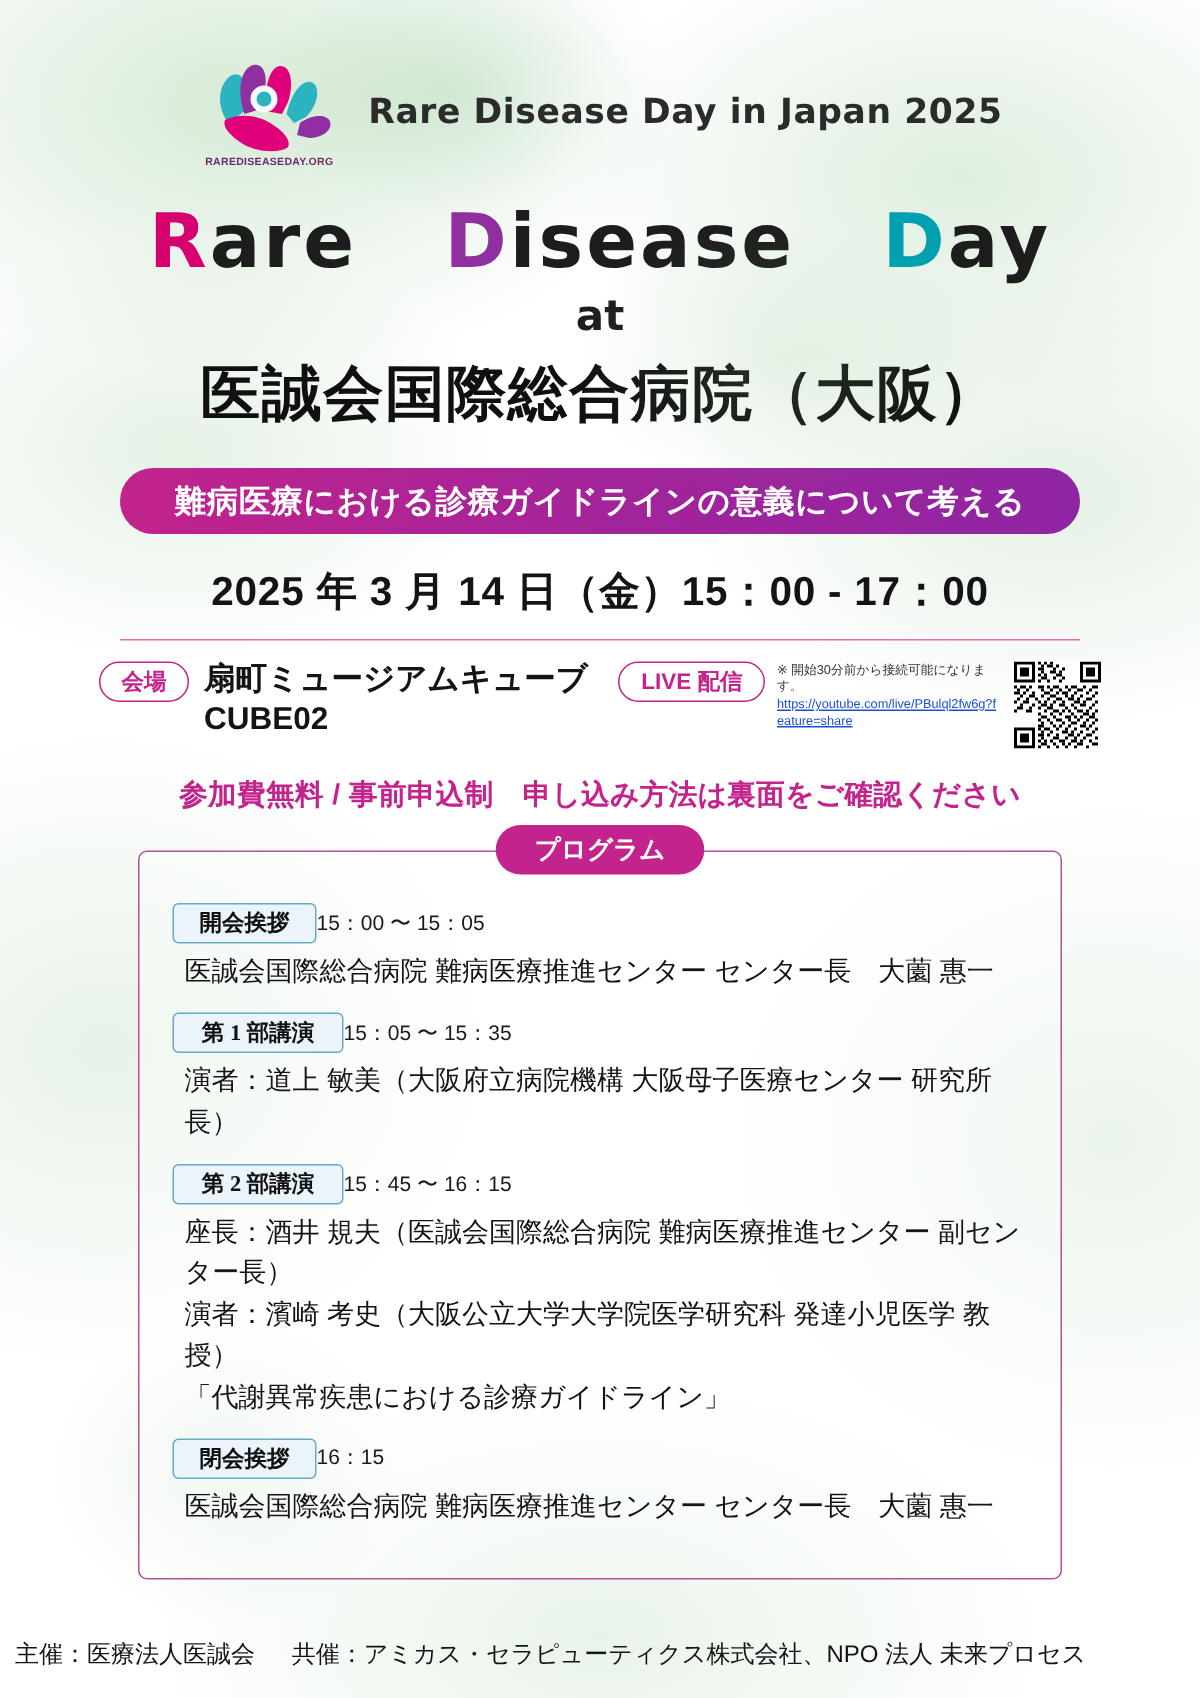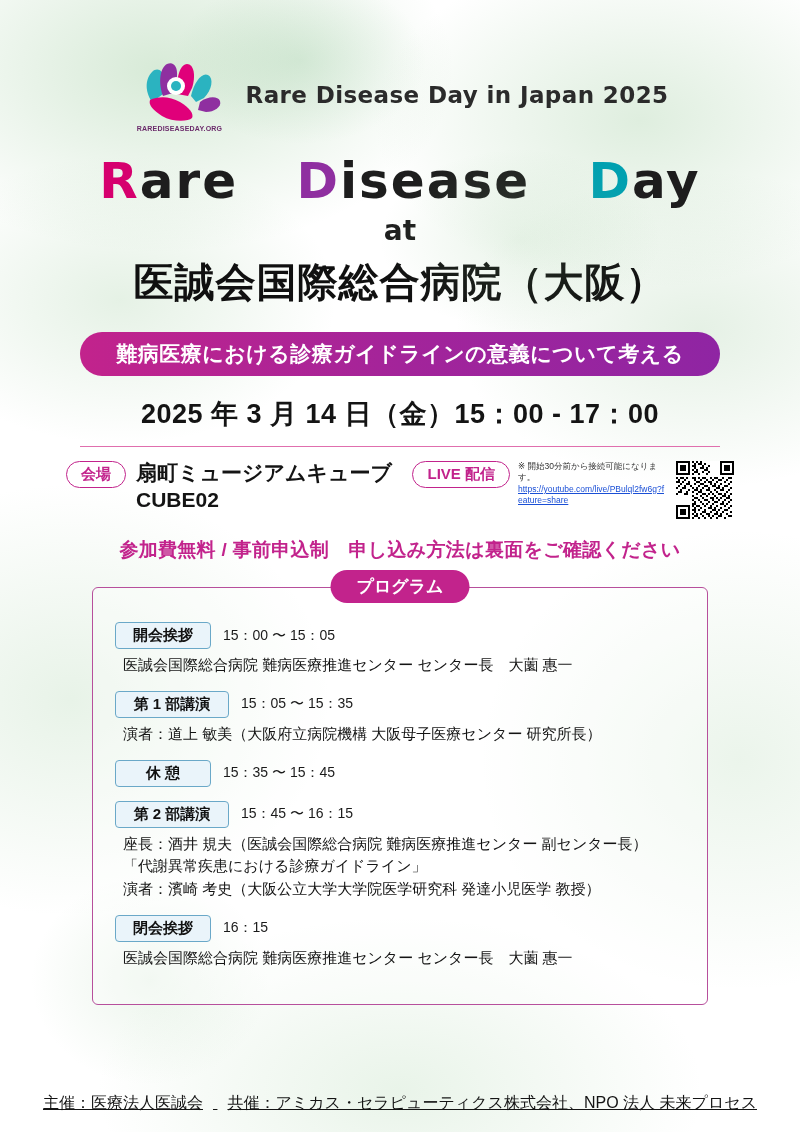--- a/index.html
+++ b/index.html
@@ -40,21 +40,21 @@
       radial-gradient(ellipse 170px 150px at 150px 980px, rgba(150,200,150,0.18), rgba(150,200,150,0) 70%);
   }
 
   
   .header-row {
     position: relative;
     display: flex;
     align-items: center;
     justify-content: center;
     gap: 18px;
-    padding-top: 56px;
+    padding-top: 36px;
   }
   .rdd-logo {
     width: 96px;
     height: 78px;
     position: relative;
     display: block;
   }
   .rdd-logo .logo-text {
     position: absolute;
     bottom: 2px;
@@ -216,63 +216,60 @@
     font-size: 17px;
     font-weight: bold;
     border-radius: 17px;
     padding: 5px 26px;
     white-space: nowrap;
   }
   .prog-item { margin-bottom: 14px; }
   .prog-head {
     display: flex;
     align-items: center;
-    gap: 12px;
   }
   .tag {
     border: 1.3px solid #6aa8c8;
     background: #eaf4fa;
     border-radius: 4px;
     font-size: 15px;
     font-weight: bold;
     color: #111;
     padding: 3px 10px;
     min-width: 74px;
     text-align: center;
     white-space: nowrap;
   }
-  .tag.wide { min-width: 92px; }
+  .tag.wide { min-width: 92px; font-family: Liberation Serif, serif; }
   .prog-time {
     font-size: 14px;
     color: #1a1a1a;
   }
   .prog-lines {
     margin-top: 5px;
     padding-left: 8px;
   }
   .prog-lines div {
-    font-size: 15px;
+    font-size: 18px;
     line-height: 1.52;
     color: #141414;
   }
   .prog-sub {
     font-size: 13px !important;
     color: #242424;
   }
 
   
   .footer {
     position: absolute;
     bottom: 18px;
     left: 0;
     right: 0;
-    text-align: center;
     font-size: 16px;
     color: #141414;
-    text-decoration: underline;
   }
   .footer span { margin: 0 10px; }
 </style>
 </head>
 <body>
 
 <div class="page">
   <div class="watercolor-extra"></div>
 
   <div class="header-row">
@@ -529,36 +526,30 @@
       <div class="prog-item">
         <div class="prog-head">
           <div class="tag wide">第 1 部講演</div>
           <div class="prog-time">15：05 〜 15：35</div>
         </div>
         <div class="prog-lines">
           <div>演者：道上 敏美（大阪府立病院機構 大阪母子医療センター 研究所長）</div>
         </div>
       </div>
 
-      <div class="prog-item">
-        <div class="prog-head">
-          <div class="tag">休 憩</div>
-          <div class="prog-time">15：35 〜 15：45</div>
-        </div>
-      </div>
 
       <div class="prog-item">
         <div class="prog-head">
           <div class="tag wide">第 2 部講演</div>
           <div class="prog-time">15：45 〜 16：15</div>
         </div>
         <div class="prog-lines">
           <div>座長：酒井 規夫（医誠会国際総合病院 難病医療推進センター 副センター長）</div>
+          <div>演者：濱崎 考史（大阪公立大学大学院医学研究科 発達小児医学 教授）</div>
           <div>「代謝異常疾患における診療ガイドライン」</div>
-          <div>演者：濱崎 考史（大阪公立大学大学院医学研究科 発達小児医学 教授）</div>
         </div>
       </div>
 
       <div class="prog-item">
         <div class="prog-head">
           <div class="tag">閉会挨拶</div>
           <div class="prog-time">16：15</div>
         </div>
         <div class="prog-lines">
           <div>医誠会国際総合病院 難病医療推進センター センター長　大薗 惠一</div>

